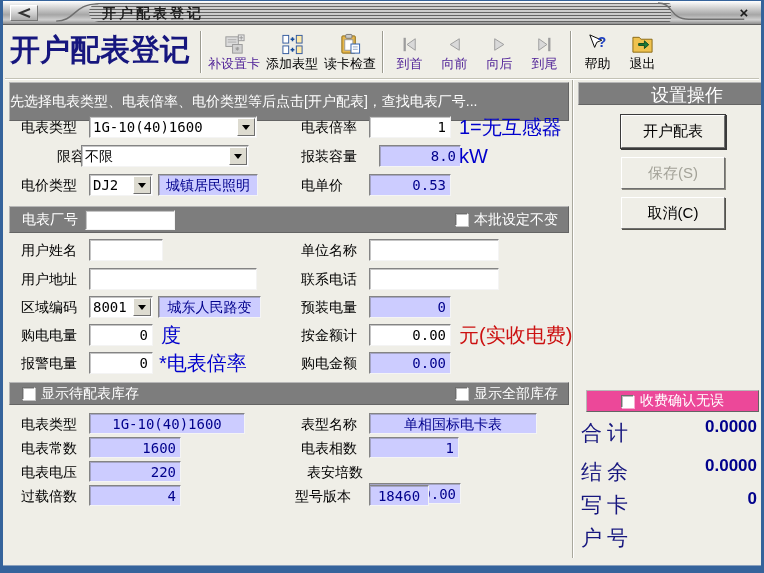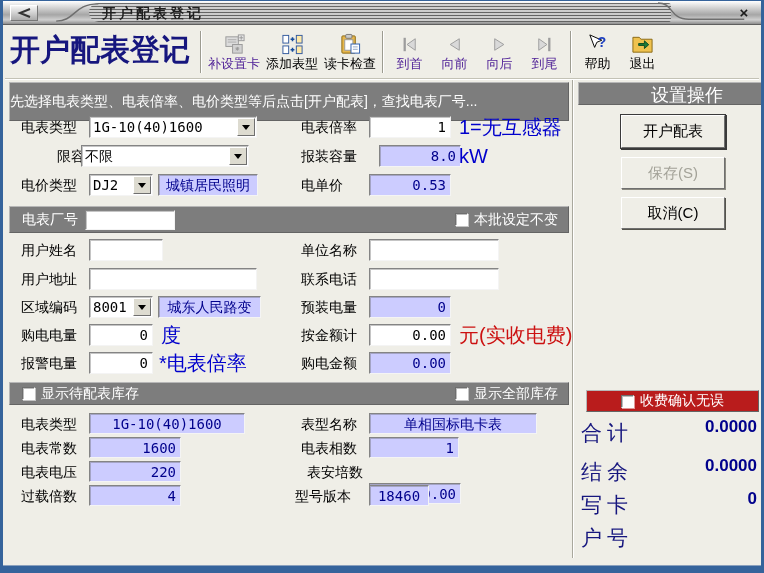--- a/index.html
+++ b/index.html
@@ -63,21 +63,21 @@
     box-shadow:inset 1px 1px 0 rgba(90,90,90,.4), 1px 1px 0 rgba(255,255,255,.55); }
   
   .opbar { position:absolute; left:3px; top:2px; width:218px; height:23px; background:#7d7d7d; color:#fff;
     display:flex; align-items:flex-start; justify-content:center; font-size:18px;
     border:1px solid #646464; border-top-color:#b7b7b7; border-left-color:#b7b7b7; }
   .btn { position:absolute; background:#efeee7; font-size:15px; color:#000; text-align:center;
     border:1px solid #6f6f6f; border-top-color:#fff; border-left-color:#fff;
     box-shadow:1px 1px 0 #55544c; font-family:inherit; padding:0; }
   .btn.default { box-shadow:0 0 0 1px #3a3a3a, 1px 1px 0 1px #3a3a3a; }
   .btn.disabled { color:#a3a298; box-shadow:1px 1px 0 #8c8b82; }
-  .confbar { position:absolute; left:11px; top:310px; width:173px; height:22px; background:#b91c1c; color:#fff;
+  .confbar { position:absolute; left:11px; top:310px; width:173px; height:22px; background:#ec4899; color:#fff;
     display:flex; align-items:center; justify-content:center; gap:6px; font-size:14px;
     border:1px solid #646464; border-top-color:#b7b7b7; border-left-color:#b7b7b7; }
   .sumrow { position:absolute; left:0; width:186px; height:30px; }
   .sumlbl { position:absolute; left:6px; top:0; font-size:21px; color:#16167e; letter-spacing:5px;
     font-family:"Liberation Serif","DejaVu Serif",serif; }
   .sumval { position:absolute; right:4px; top:-2px; font-size:17px; font-weight:bold; color:#00008c; }
 </style>
 </head>
 <body>
 

